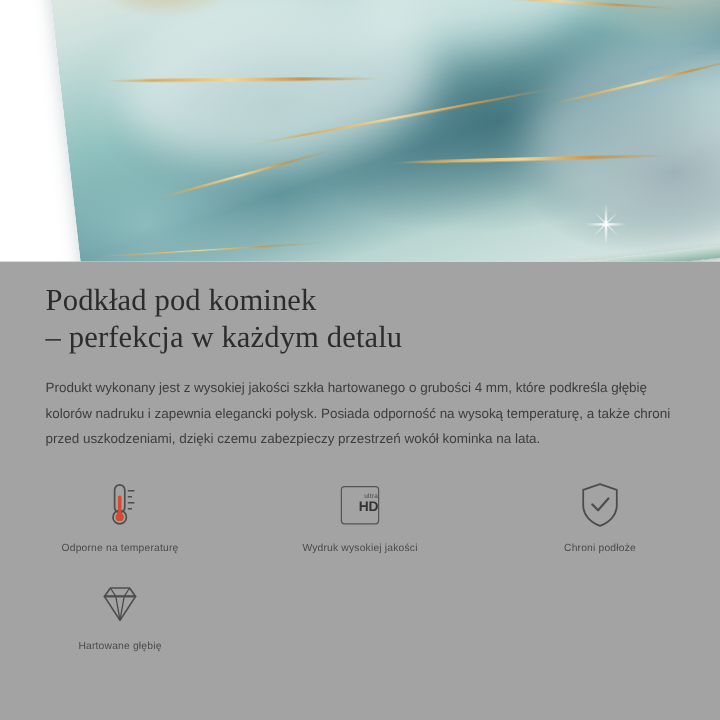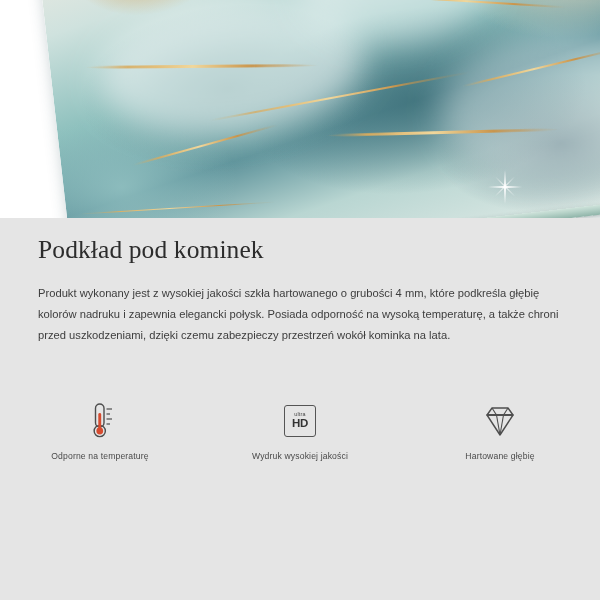--- a/index.html
+++ b/index.html
@@ -9,21 +9,21 @@
     height: 600px;
     background: #ffffff;
     font-family: "Liberation Sans", sans-serif;
     overflow: hidden;
   }
 
   .page {
     position: relative;
     width: 600px;
     height: 600px;
-    background: #e5e5e5;
+    background: #a3a3a3;
   }
 
   
   .hero {
     position: relative;
     width: 600px;
     height: 218px;
     overflow: hidden;
     background: #ffffff;
   }
@@ -208,21 +208,21 @@
   }
 
   
   .hd-badge {
     width: 30px;
     height: 30px;
     border: 1.4px solid #555;
     border-radius: 3px;
     display: flex;
     flex-direction: column;
-    align-items: center;
+    align-items: flex-end;
     justify-content: center;
     line-height: 1;
   }
   .hd-badge .hd-top {
     font-size: 5.4px;
     letter-spacing: 0.2px;
     color: #444;
     margin-bottom: 1px;
   }
   .hd-badge .hd-main {
@@ -257,20 +257,21 @@
     </div>
     <div class="sparkle">
       <div class="sparkle-diag"></div>
       <div class="sparkle-diag2"></div>
     </div>
   </div>
 
   <div class="content">
     <h1 class="headline">
       <span>Podkład pod kominek</span>
+      <span class="l2">– perfekcja w każdym detalu</span>
     </h1>
     <p class="body-copy">Produkt wykonany jest z wysokiej jakości szkła hartowanego o grubości 4 mm, które podkreśla głębię kolorów nadruku i zapewnia elegancki połysk. Posiada odporność na wysoką temperaturę, a także chroni przed uszkodzeniami, dzięki czemu zabezpieczy przestrzeń wokół kominka na lata.</p>
   </div>
 
   <div class="features">
 
     <div class="feature">
       <div class="icon-box">
         <svg width="40" height="42" viewBox="0 0 40 42" fill="none">
           <rect x="15.5" y="4" width="8.5" height="23" rx="4.25" stroke="#4d4d4d" stroke-width="1.4"></rect>
@@ -289,20 +290,29 @@
     <div class="feature">
       <div class="icon-box">
         <div class="hd-badge">
           <span class="hd-top">ultra</span>
           <span class="hd-main">HD</span>
         </div>
       </div>
       <div class="caption">Wydruk wysokiej jakości</div>
     </div>
 
+    <div class="feature">
+      <div class="icon-box">
+        <svg width="38" height="42" viewBox="0 0 38 42" fill="none">
+          <path d="M19 3.5 L33 8.2 V21 C33 29.5 26.6 35.4 19 38.2 C11.4 35.4 5 29.5 5 21 V8.2 Z" stroke="#4d4d4d" stroke-width="1.5" stroke-linejoin="round"></path>
+          <path d="M12.6 20.4 L17.4 25.2 L26 15.4" stroke="#4d4d4d" stroke-width="1.8" stroke-linecap="round" stroke-linejoin="round"></path>
+        </svg>
+      </div>
+      <div class="caption">Chroni podłoże</div>
+    </div>
 
     <div class="feature">
       <div class="icon-box">
         <svg width="42" height="38" viewBox="0 0 42 38" fill="none">
           <path d="M8 13 L21 33 L34 13 Z" stroke="#4d4d4d" stroke-width="1.4" stroke-linejoin="round"></path>
           <path d="M8 13 L13 6 H29 L34 13 Z" stroke="#4d4d4d" stroke-width="1.4" stroke-linejoin="round"></path>
           <line x1="13" y1="6" x2="17.5" y2="13" stroke="#4d4d4d" stroke-width="1.1"></line>
           <line x1="29" y1="6" x2="24.5" y2="13" stroke="#4d4d4d" stroke-width="1.1"></line>
           <line x1="17.5" y1="13" x2="21" y2="33" stroke="#4d4d4d" stroke-width="1.1"></line>
           <line x1="24.5" y1="13" x2="21" y2="33" stroke="#4d4d4d" stroke-width="1.1"></line>

